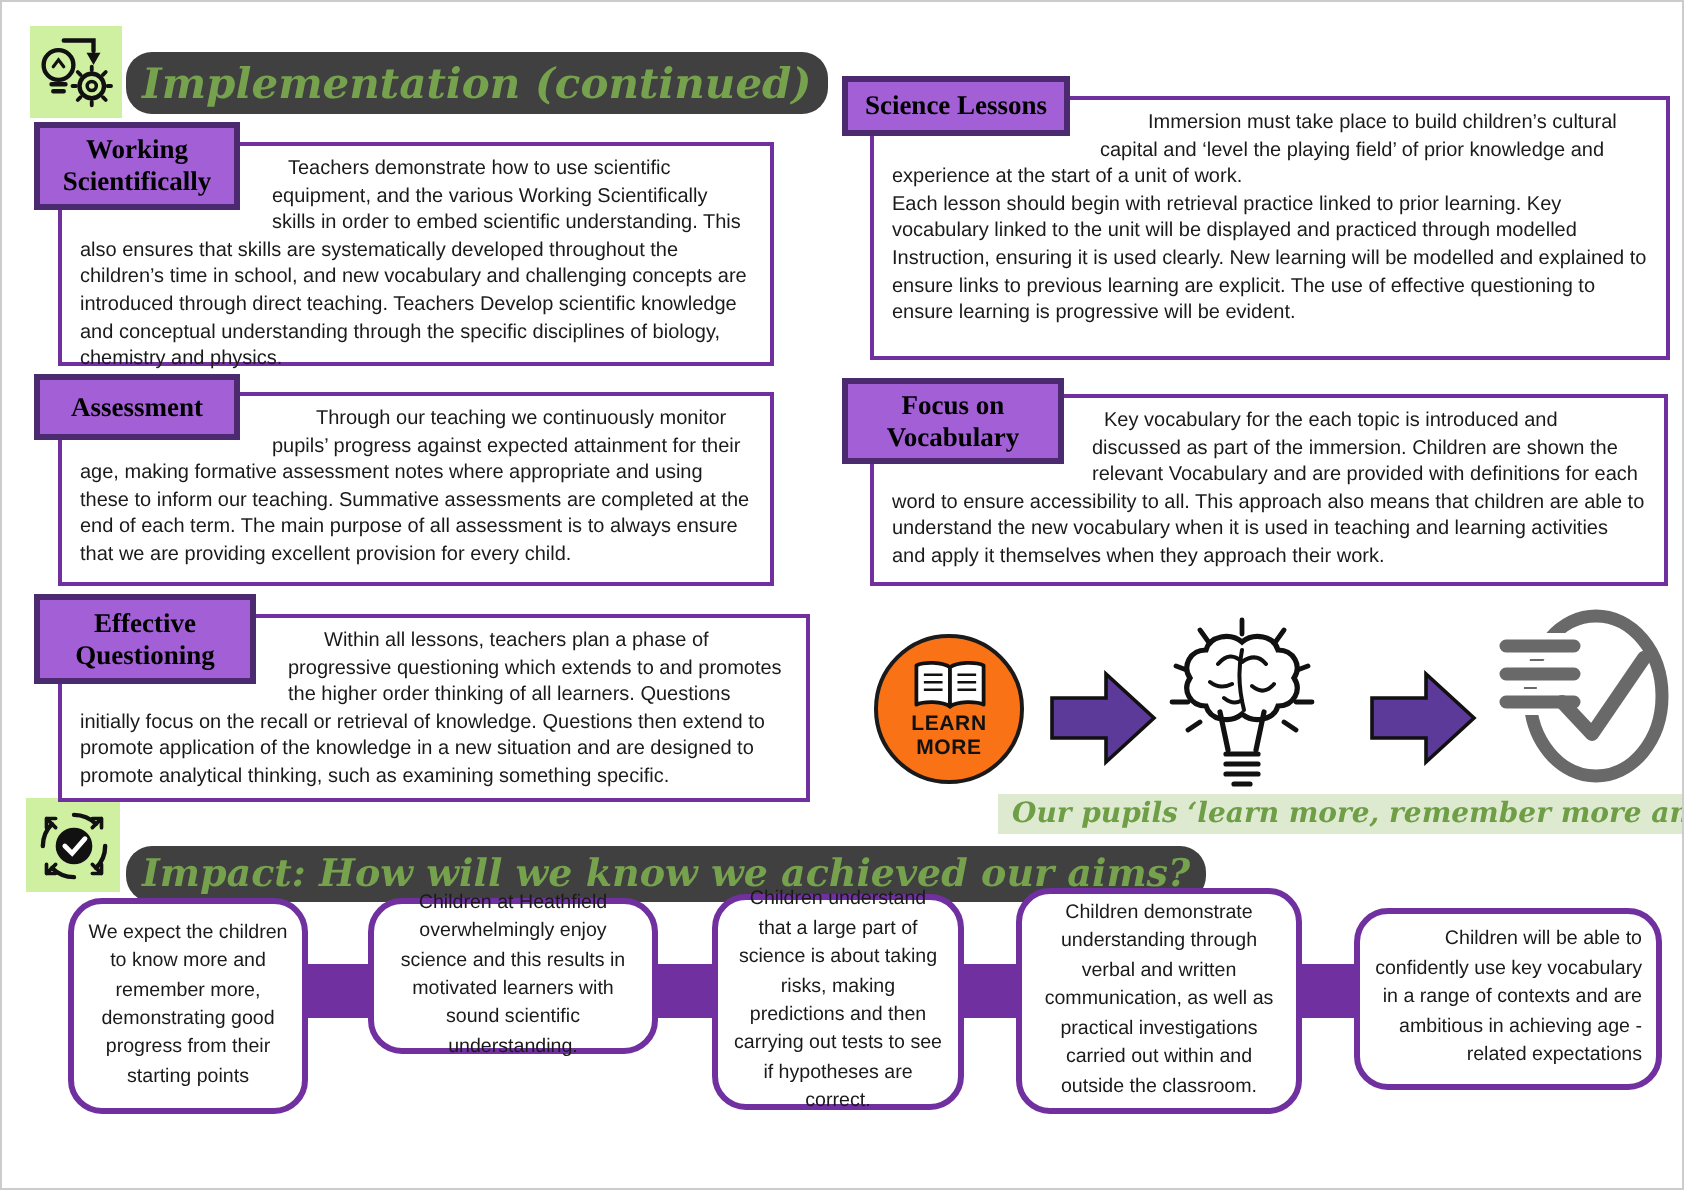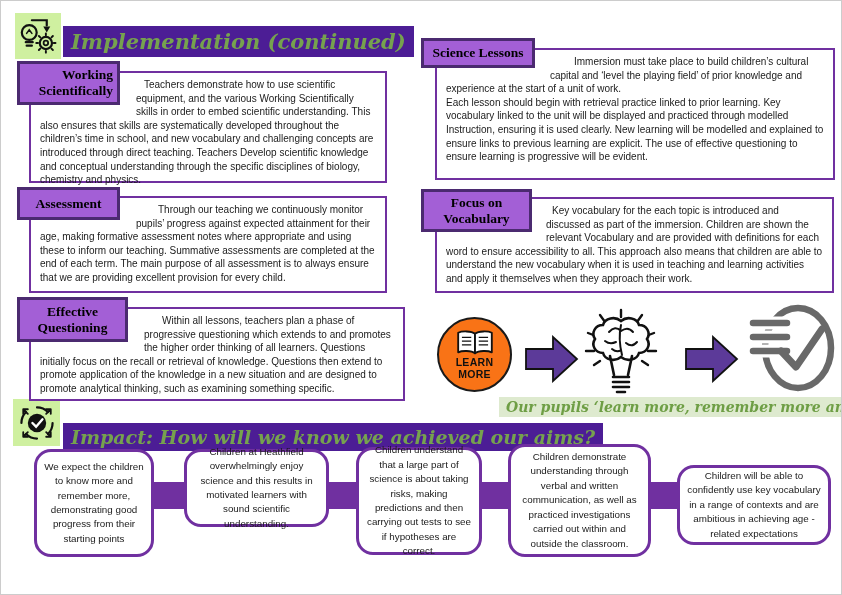--- a/index.html
+++ b/index.html
@@ -5,21 +5,21 @@
   * { margin:0; padding:0; box-sizing:border-box; }
   html,body { background:#e8e8e8; }
   .page {
     position:relative; width:842px; height:595px; margin:0 auto;
     background:#ffffff; border:1px solid #cccccc; overflow:hidden;
     font-family:"Liberation Sans", sans-serif; color:#1a1a1a;
   }
   
   .script-title {
     font-family:"DejaVu Serif", serif; font-style:italic; font-weight:bold;
-    color:#76A24E; background:#4c1d95; padding:3px 8px; white-space:nowrap;
+    color:#76A24E; background:#404040; padding:3px 8px; white-space:nowrap;border-radius:13px;
   }
   .icon-chip { position:absolute; background:#CFF0A0; display:flex; align-items:center; justify-content:center; }
   
   .panel-body {
     position:absolute; background:#ffffff; border:2.5px solid #7030A0;
     padding:5px 9px 4px 9px; font-size:10px; line-height:1.36; z-index:1;
   }
   .panel-header {
     position:absolute; z-index:3; background:#A35FD6; border:3px solid #4B2A70;
     font-family:"Liberation Serif", serif; font-weight:bold; font-size:13.5px;
@@ -69,21 +69,21 @@
       <path d="M33,23 V21 M33,41 V43 M24,32 H22 M42,32 H44 M26.6,25.6 L25,24 M39.4,38.4 L41,40 M26.6,38.4 L25,40 M39.4,25.6 L41,24" stroke-width="2.2"></path>
     </svg>
   </div>
 
   <div class="script-title" style="position:absolute; left:62px; top:25px; font-size:21px;">Implementation (continued)</div>
 
   <div class="panel-body" style="left:28px; top:70px; width:358px; height:112px; text-indent:8px;">
     <span class="hdr-spacer" style="width:96px; height:34px;"></span>
     <span class="body-text">Teachers demonstrate how to use scientific equipment, and the various Working Scientifically skills in order to embed scientific understanding.  This also ensures that skills are systematically developed throughout the children’s time in school, and new vocabulary and challenging concepts are introduced through direct teaching. Teachers Develop scientific knowledge and conceptual understanding through the specific disciplines of biology, chemistry and physics.</span>
   </div>
-  <div class="panel-header" style="left:16px; top:60px; width:103px; height:44px;text-align:right;">Working Scientifically</div>
+  <div class="panel-header" style="left:16px; top:60px; width:103px; height:44px;">Working Scientifically</div>
 
   <div class="panel-body" style="left:28px; top:195px; width:358px; height:97px; text-indent:22px;">
     <span class="hdr-spacer" style="width:96px; height:27px;"></span>
     <span class="body-text">Through our teaching we continuously monitor pupils’ progress against expected attainment for their age, making formative assessment notes where appropriate and using these to inform our teaching. Summative assessments are completed at the end of each term. The main purpose of all assessment is to always ensure that we are providing excellent provision for every child.</span>
   </div>
   <div class="panel-header" style="left:16px; top:186px; width:103px; height:33px;">Assessment</div>
 
   <div class="panel-body" style="left:28px; top:306px; width:376px; height:94px; text-indent:18px;">
     <span class="hdr-spacer" style="width:104px; height:36px;"></span>
     <span class="body-text">Within all lessons, teachers plan a phase of progressive questioning which extends to and promotes the higher order thinking of all learners. Questions initially focus on the recall or retrieval of knowledge.  Questions then extend to promote application of the knowledge in a new situation and are designed to promote analytical thinking, such as examining something specific.</span>
@@ -166,16 +166,16 @@
   <div class="script-title" style="position:absolute; left:62px; top:403px; font-size:19px;margin-top:19px;">Impact: How will we know we achieved our aims?</div>
 
   <div class="impact-conn" style="left:150px; top:481px; width:36px; height:27px;"></div>
   <div class="impact-conn" style="left:324px; top:481px; width:34px; height:27px;"></div>
   <div class="impact-conn" style="left:477px; top:481px; width:33px; height:27px;"></div>
   <div class="impact-conn" style="left:646px; top:481px; width:33px; height:27px;"></div>
 
   <div class="impact-box" style="left:33px; top:448px; width:120px; height:108px;">We expect the children to know more and remember more, demonstrating good progress from their starting points</div>
   <div class="impact-box" style="left:183px; top:448px; width:145px; height:78px;">Children at Heathfield overwhelmingly enjoy science and this results in motivated learners with sound scientific understanding.</div>
   <div class="impact-box" style="left:355px; top:446px; width:126px; height:108px;">Children understand that a large part of science is about taking risks, making predictions and then carrying out tests to see if hypotheses are correct.</div>
-  <div class="impact-box" style="left:507px; top:443px; width:143px; height:113px;">Children demonstrate understanding through verbal and written communication, as well as practiced investigations carried out within and outside the classroom.</div>
-  <div class="impact-box" style="left:676px; top:464px; width:154px; height:80px;">Children will be able to confidently use key vocabulary in a range of contexts and are ambitious in achieving age -related expectations</div>
+  <div class="impact-box" style="left:507px; top:443px; width:143px; height:113px;">Children demonstrate understanding through verbal and written communication, as well as practical investigations carried out within and outside the classroom.</div>
+  <div class="impact-box" style="left:676px; top:453px; width:154px; height:91px;text-align:right;">Children will be able to confidently use key vocabulary in a range of contexts and are ambitious in achieving age -related expectations</div>
 
 </div>
 
 </body></html>

